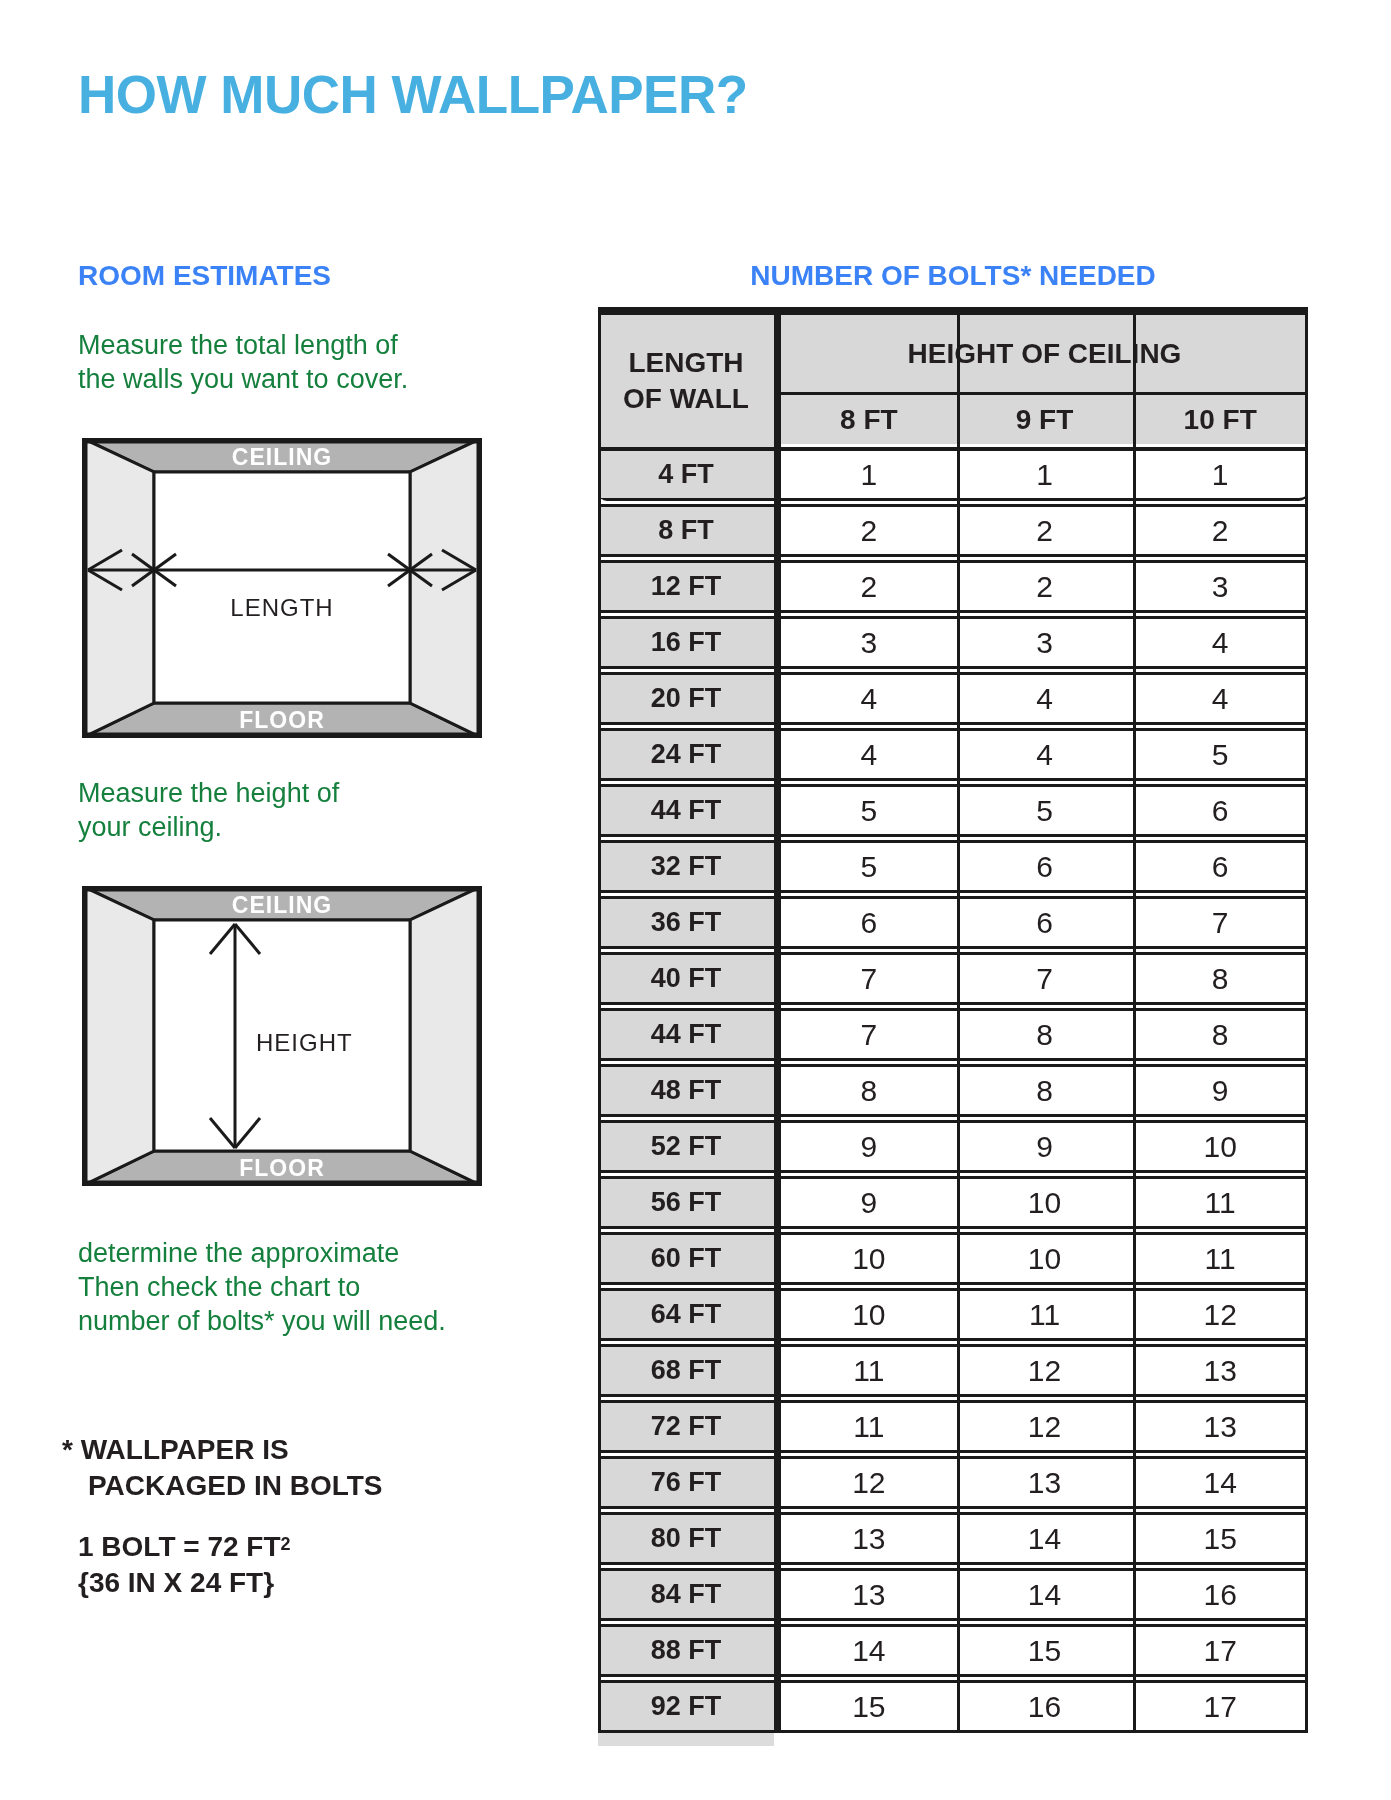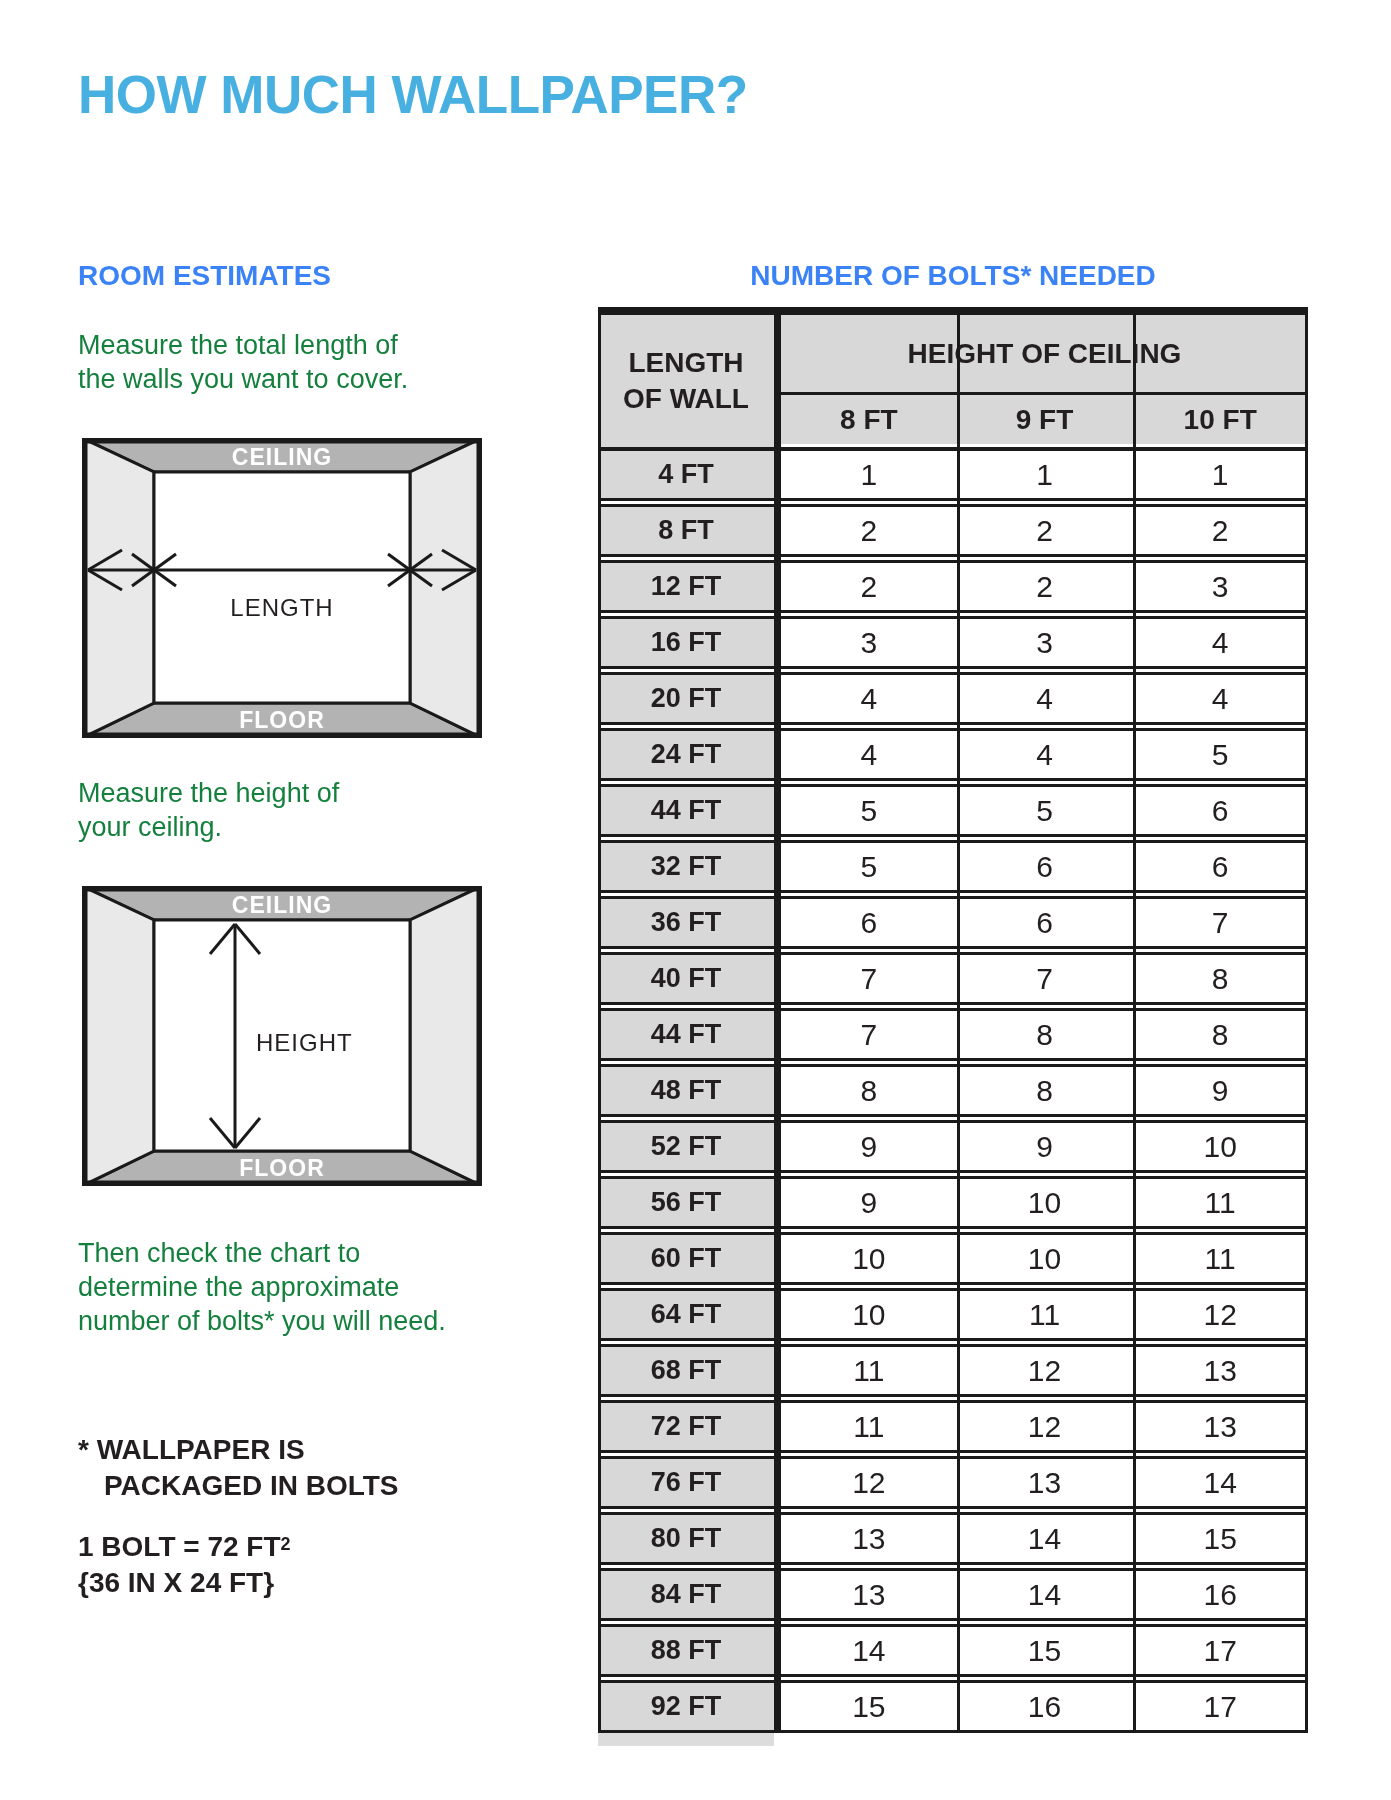--- a/index.html
+++ b/index.html
@@ -13,21 +13,21 @@
   }
   .sec-heading {
     position:absolute; font-size:28px; font-weight:bold; color:#3b82f6; white-space:nowrap;
   }
   .room-heading { left:78px; top:260px; }
   .table-heading { left:598px; top:260px; width:710px; text-align:center; }
   .body-text { position:absolute; left:78px; font-size:27px; line-height:34px; color:#15803d; }
   .para1 { top:328px; }
   .para2 { top:776px; }
   .para3 { top:1236px; }
-  .note { position:absolute; left:78px; top:1432px; font-size:28px; font-weight:bold; line-height:36px; }
+  .note { position:absolute; left:62px; top:1432px; font-size:28px; font-weight:bold; line-height:36px; }
   .note .indent { padding-left:26px; }
   .boltinfo { position:absolute; left:78px; top:1526px; font-size:28px; font-weight:bold; line-height:36px; }
   .boltinfo sup { font-size:18px; vertical-align:6px; }
   .diagram { position:absolute; left:82px; width:400px; }
   .diagram1 { top:438px; height:300px; }
   .diagram2 { top:886px; height:300px; }
 
   
   .bolt-table {
     position:absolute; left:598px; top:307px; width:710px;
@@ -44,21 +44,21 @@
     height:80px; background:#D8D8D8; border-bottom:3px solid #1a1a1a; box-sizing:border-box;
     display:flex; align-items:center; justify-content:center; font-weight:bold; font-size:28px;
   }
   .subcols { height:49px; display:flex; background:#D8D8D8; }
   .subcol { flex:1; display:flex; align-items:center; justify-content:center; font-weight:bold; font-size:28px; }
   .sep { height:4px; background:#1a1a1a; }
   .trow {
     display:flex; height:53px; box-sizing:border-box;
     border-top:3px solid #1a1a1a; border-bottom:3px solid #1a1a1a; margin-bottom:3px;
   }
-  .trow:first-child { border-top:none; height:50px; }
+  .trow:first-child { border-top:none; height:50px;border-radius:9px; }
   .trow:last-child { margin-bottom:0; }
   .rh {
     width:183px; box-sizing:border-box; padding-right:7px; background:#D8D8D8;
     display:flex; align-items:center; justify-content:center; font-weight:bold; font-size:27px;
   }
   .cell { flex:1; display:flex; align-items:center; justify-content:center; font-size:30px; }
   .vline { position:absolute; top:0; bottom:0; width:3px; background:#1a1a1a; }
   .vline.divider { width:7px; }
   .tab-shadow { position:absolute; left:0; top:100%; width:176px; height:13px; background:#DCDCDC; }
 </style>
@@ -117,22 +117,22 @@
       <line x1="153" y1="38" x2="153" y2="262"></line>
       <line x1="153" y1="38" x2="128" y2="68"></line>
       <line x1="153" y1="38" x2="178" y2="68"></line>
       <line x1="153" y1="262" x2="128" y2="232"></line>
       <line x1="153" y1="262" x2="178" y2="232"></line>
     </g>
     <text x="174" y="165" text-anchor="start" font-size="24" fill="#231F20" letter-spacing="1">HEIGHT</text>
   </svg>
 
   <div class="body-text para3">
+    <div>determine the approximate</div>
     <div>Then check the chart to</div>
-    <div>determine the approximate</div>
     <div>number of bolts* you will need.</div>
   </div>
 
   <div class="note">
     <div>* WALLPAPER IS</div>
     <div class="indent">PACKAGED IN BOLTS</div>
   </div>
 
   <div class="boltinfo">
     <div><span>1 BOLT = 72 FT</span><sup>2</sup></div>

